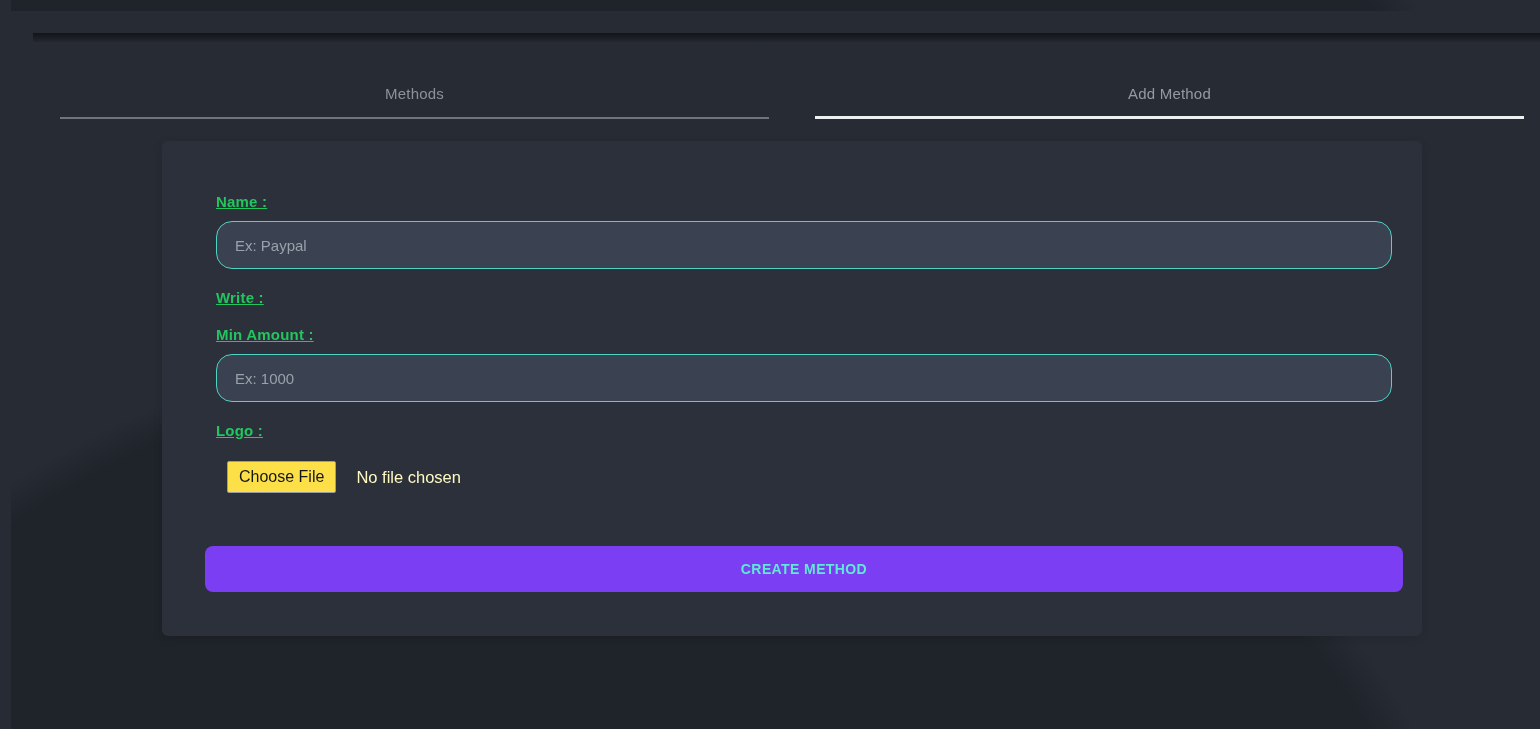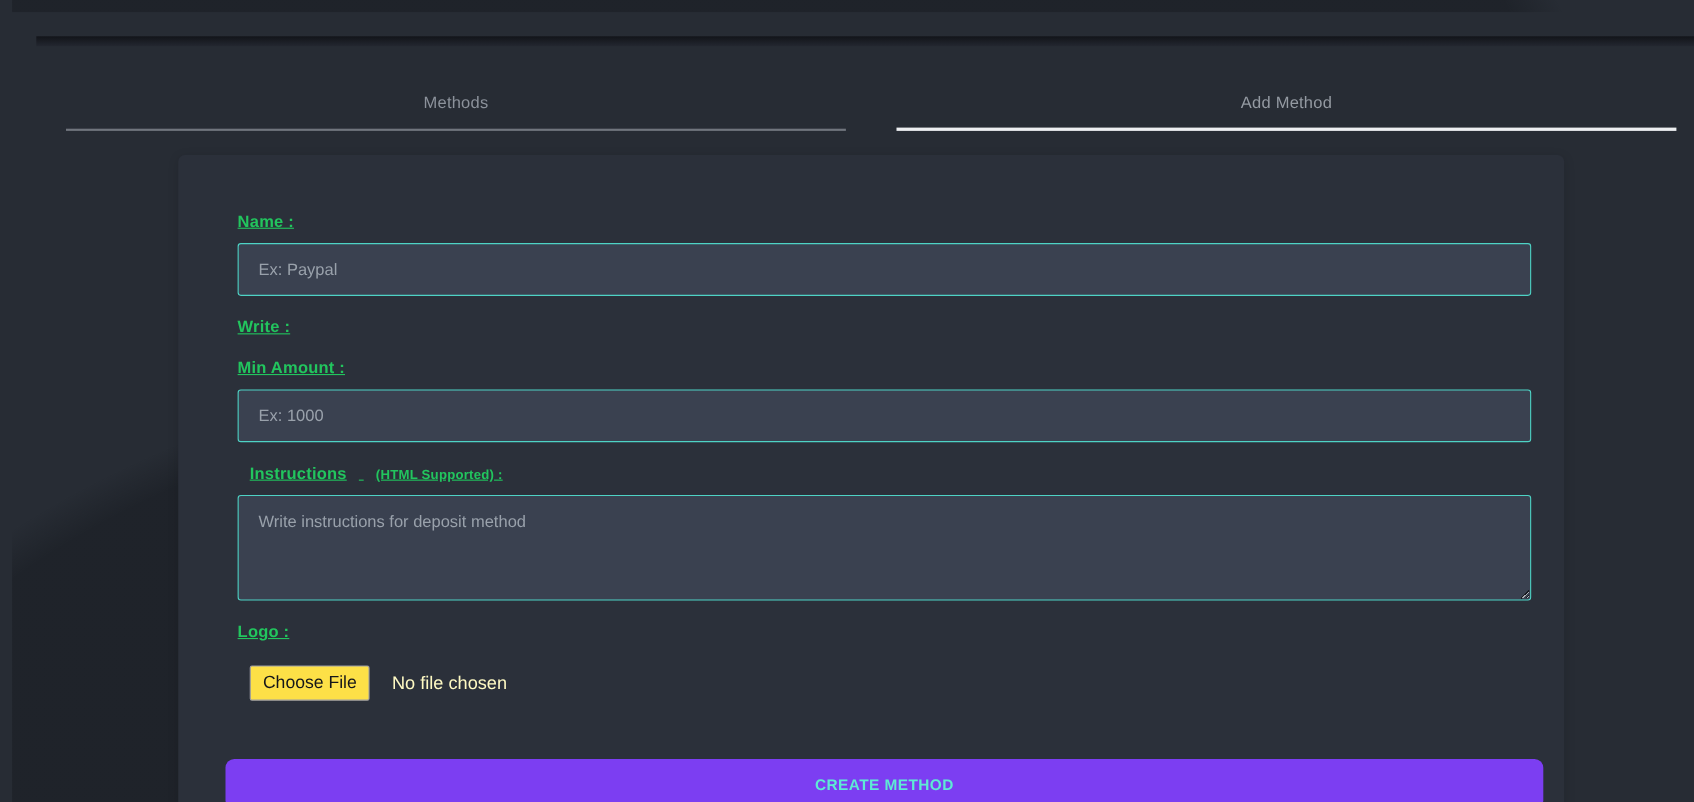--- a/index.html
+++ b/index.html
@@ -59,21 +59,21 @@
     text-decoration: underline;
   }
   .field-label .label-note {
     font-size: 12px;
     font-weight: 700;
   }
   .text-input, .textarea-input {
     width: 100%;
     background: #3a4150;
     border: 1px solid #4ed3c5;
-    border-radius: 3px;
+    border-radius: 16px;
     color: #dfe3e8;
     font-family: "Liberation Sans", sans-serif;
     font-size: 15px;
     padding: 0 18px;
     outline: none;
     display: block;
   }
   .text-input { height: 48px; }
   .text-input::placeholder, .textarea-input::placeholder { color: #99a1ab; opacity: 1; }
   .textarea-input {
@@ -137,24 +137,20 @@
 
   <div class="field-group">
     <label class="field-label">Write :</label>
   </div>
 
   <div class="field-group">
     <label class="field-label">Min Amount :</label>
     <input type="text" class="text-input" placeholder="Ex: 1000" style="">
   </div>
 
-  <div class="field-group">
-    <label class="field-label"><span>Instructions</span> <span class="label-note">(HTML Supported) :</span></label>
-    <textarea class="textarea-input" placeholder="Write instructions for deposit method" style=""></textarea>
-  </div>
 
   <div class="field-group logo-group">
     <label class="field-label">Logo :</label>
     <div class="file-row">
       <button type="button" class="file-btn">Choose File</button>
       <span class="file-status">No file chosen</span>
     </div>
   </div>
 
   <button type="button" class="submit-btn">CREATE METHOD</button>

